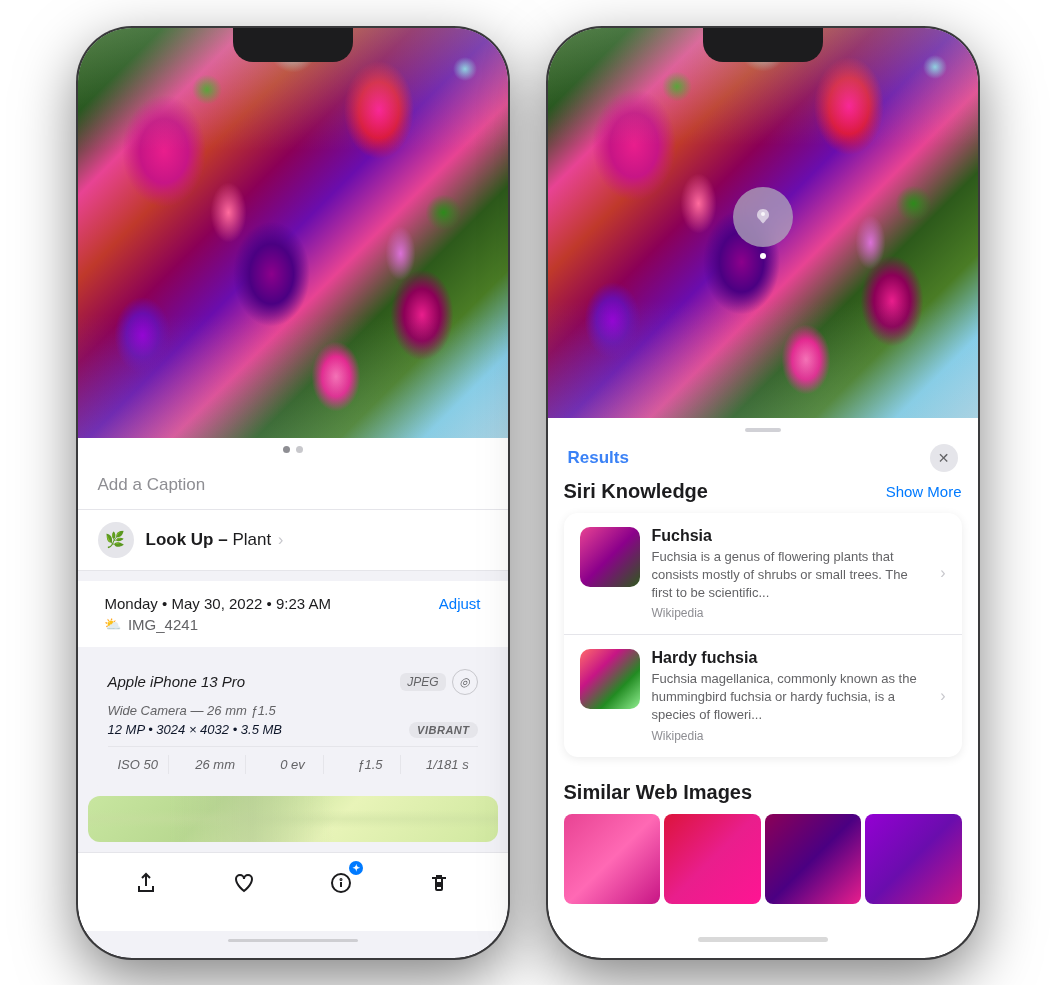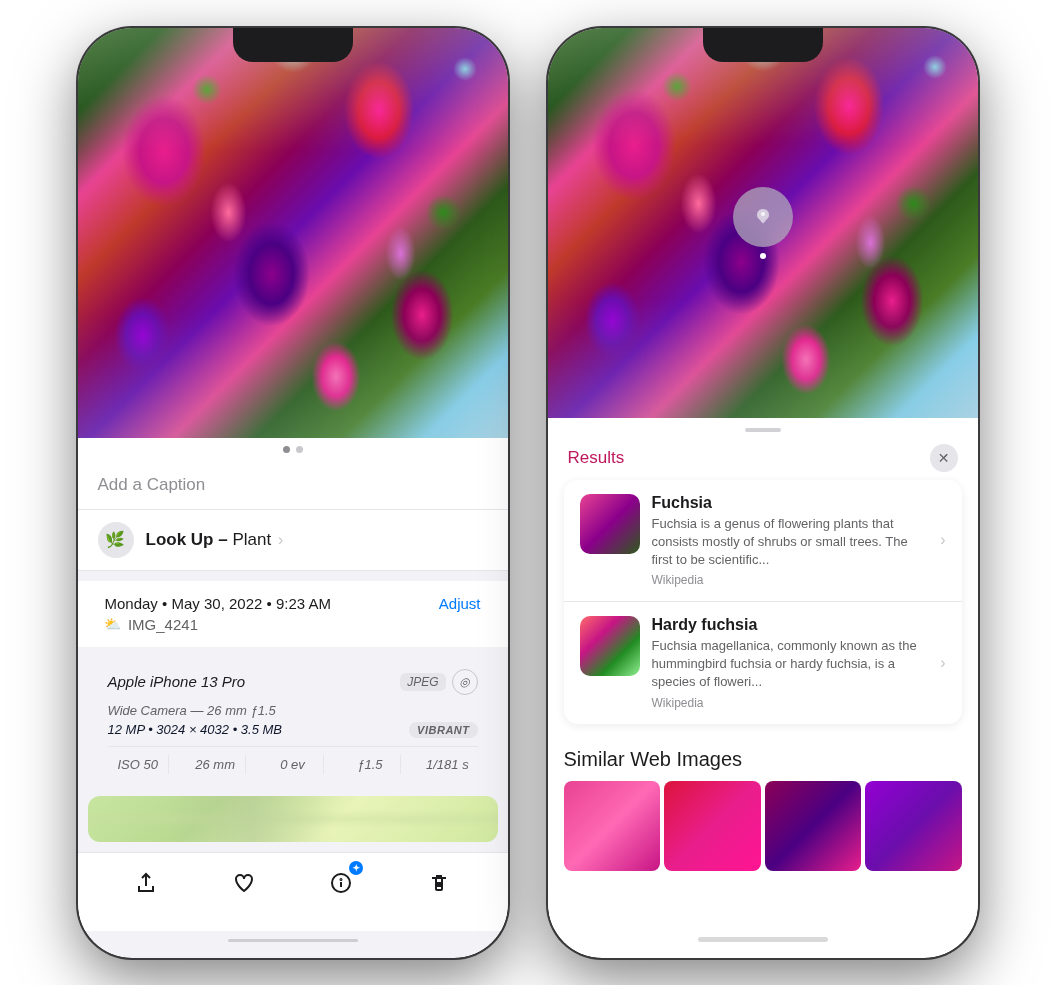--- a/index.html
+++ b/index.html
@@ -462,22 +462,22 @@
 
     .results-header {
       display: flex;
       justify-content: space-between;
       align-items: center;
       padding: 12px 20px 8px;
     }
 
     .results-title {
       font-size: 17px;
-      font-weight: 400;
-      color: #be185d;
+      font-weight: 700;
+      color: #3b82f6;
     }
 
     .close-btn {
       width: 28px;
       height: 28px;
       background: #e5e5ea;
       border-radius: 50%;
       display: flex;
       align-items: center;
       justify-content: center;
@@ -567,21 +567,21 @@
       font-size: 16px;
       align-self: center;
     }
 
     .similar-section {
       padding: 12px 16px 0;
     }
 
     .similar-title {
       font-size: 20px;
-      font-weight: 400;
+      font-weight: 700;
       color: #1c1c1e;
       margin-bottom: 10px;
     }
 
     .similar-images {
       display: flex;
       gap: 4px;
       height: 90px;
     }
 
@@ -730,20 +730,24 @@
 
     <div class="results-panel">
       <div class="results-handle"></div>
 
       <div class="results-header">
         <span class="results-title">Results</span>
         <div class="close-btn">✕</div>
       </div>
 
       <div class="siri-section">
+        <div class="siri-header">
+          <span class="siri-title">Siri Knowledge</span>
+          <span class="show-more-btn">Show More</span>
+        </div>
 
         <div class="knowledge-card">
 
           <div class="knowledge-item">
             <div class="knowledge-thumb"></div>
             <div class="knowledge-text">
               <div class="knowledge-name">Fuchsia</div>
               <div class="knowledge-desc">Fuchsia is a genus of flowering plants that consists mostly of shrubs or small trees. The first to be scientific...</div>
               <div class="knowledge-source">Wikipedia</div>
             </div>

